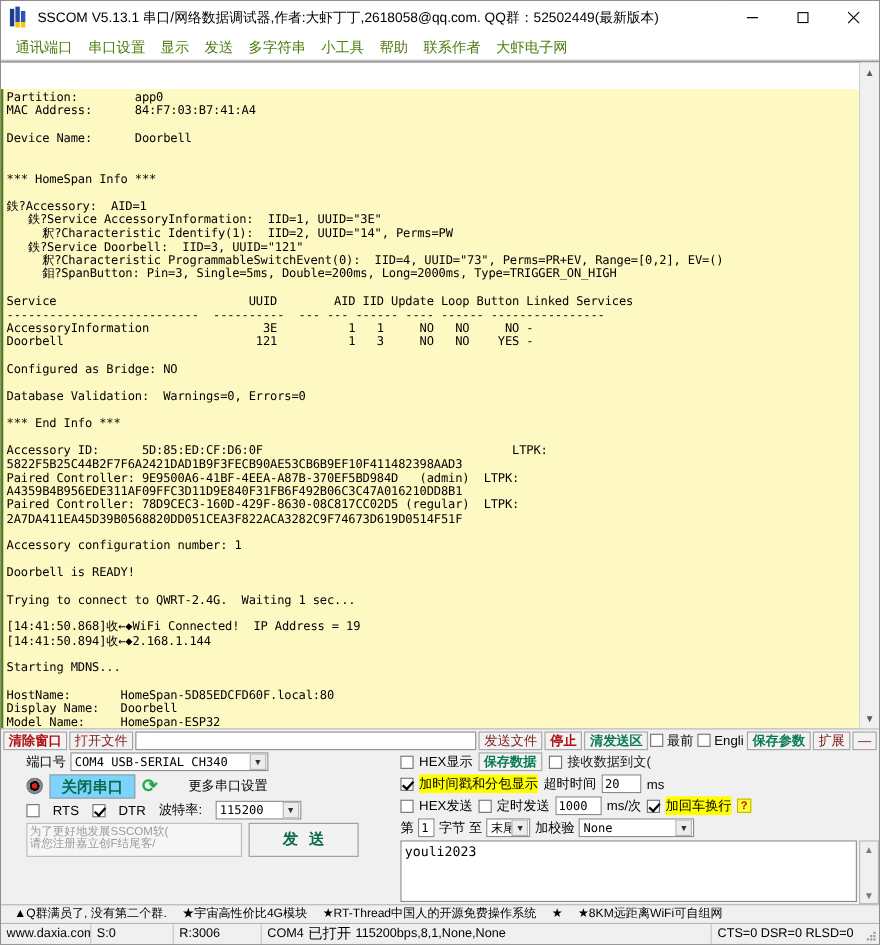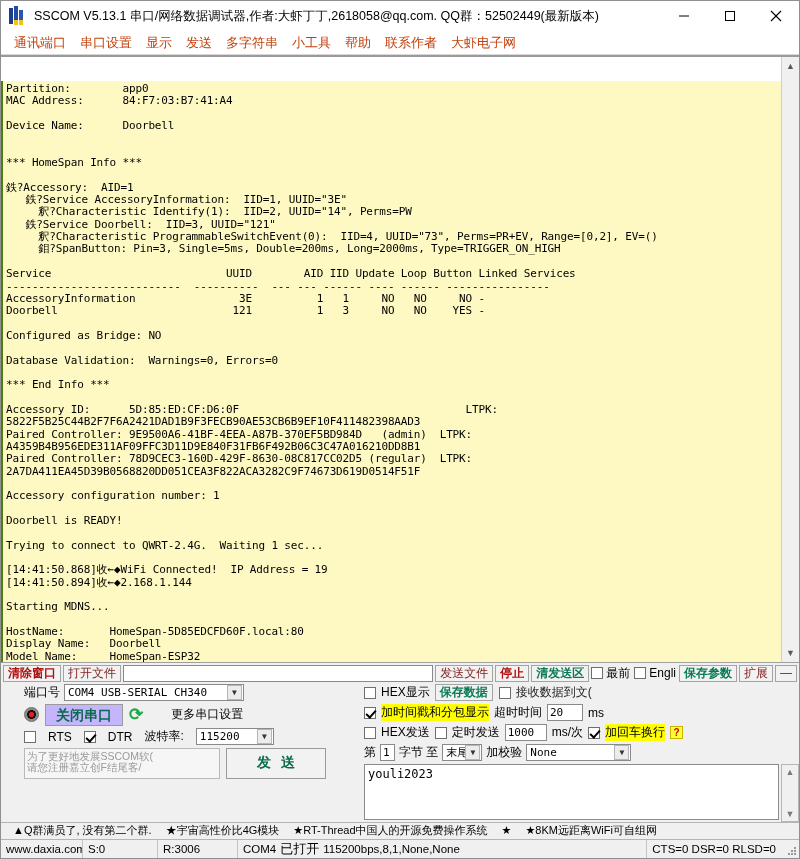--- a/index.html
+++ b/index.html
@@ -61,21 +61,21 @@
     background: #ffffff;
     display: flex;
     align-items: center;
     padding-left: 6px;
     flex: none;
     border-bottom: 1px solid #d8d8d8;
   }
   .menu-item {
     font-size: 13px;
     padding: 2px 7px;
-    color: #c2410c;
+    color: #4d7c0f;
     white-space: nowrap;
   }
   
   .term-wrap {
     flex: 1 1 auto;
     position: relative;
     background: #ffffff;
     margin: 0 0 0 0;
     display: flex;
     border-top: 2px solid #9a9a9a;
@@ -206,21 +206,21 @@
   }
   .led {
     width: 15px; height: 15px; border-radius: 50%;
     background: radial-gradient(circle at 50% 50%, #e02020 0 26%, #111 27% 48%, #8a8a8a 49% 100%);
     border: 1px solid #6d6d6d;
     box-sizing: border-box;
     flex: none;
   }
   .bigbtn {
     border: 1px solid #9a9a9a;
-    background: #c4b5fd;
+    background: #7dd3fc;
     height: 22px;
     line-height: 20px;
     padding: 0 10px;
     color: #0a6b4d;
     font-weight: bold;
     font-size: 14px;
     box-sizing: border-box;
   }
   .refresh {
     color: #1faa4a; font-size: 17px; font-weight: bold;

